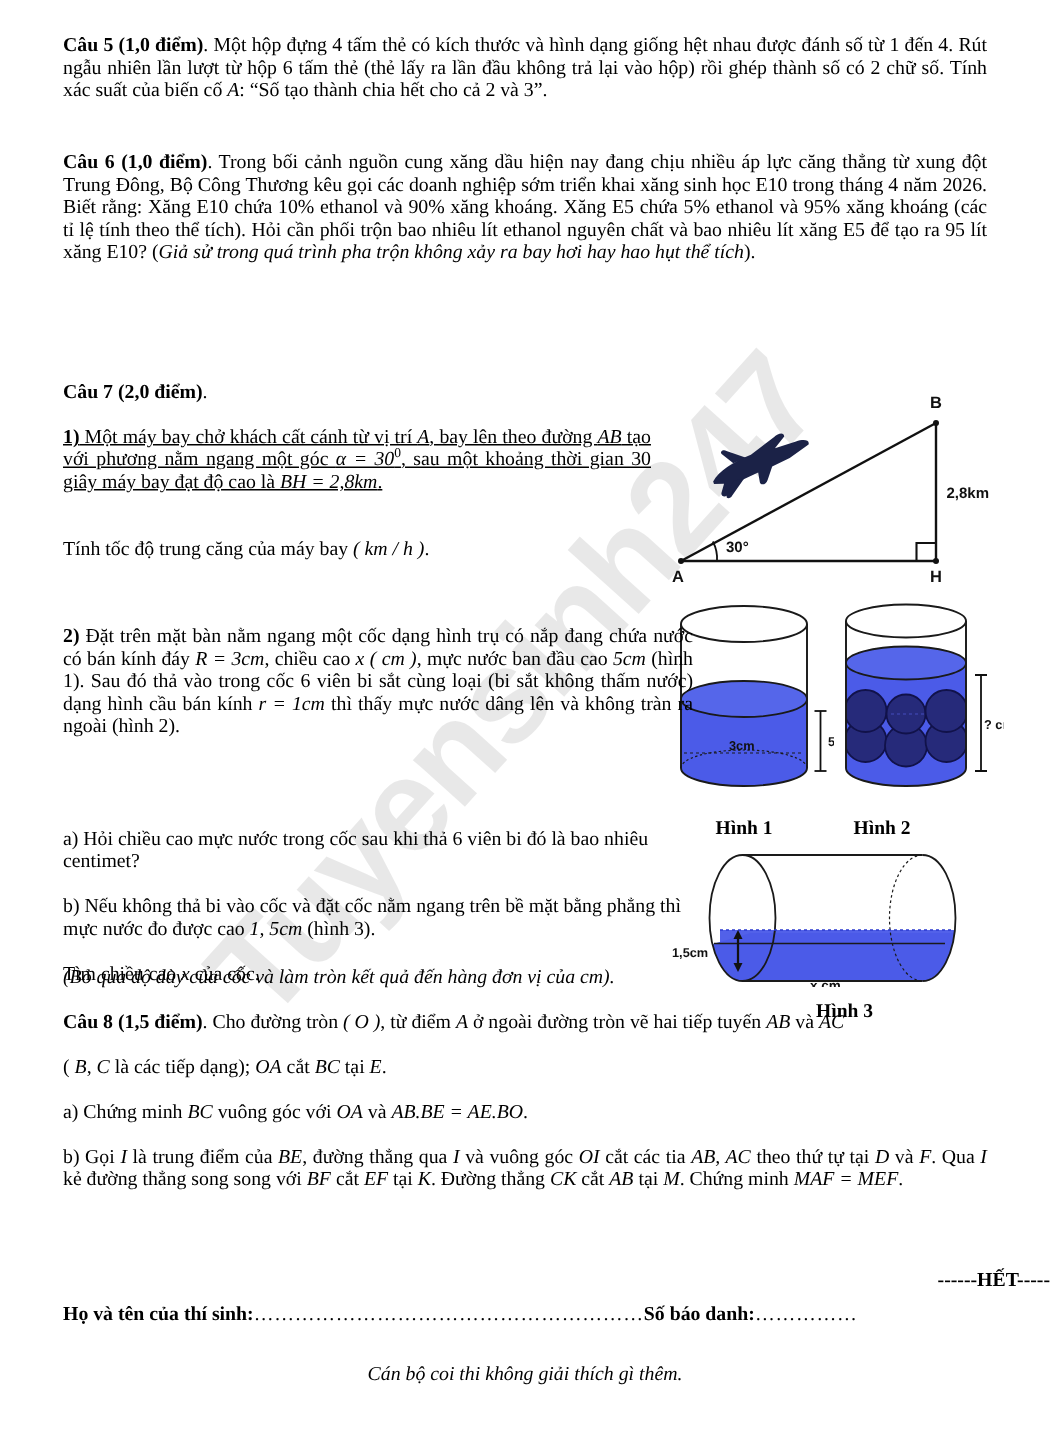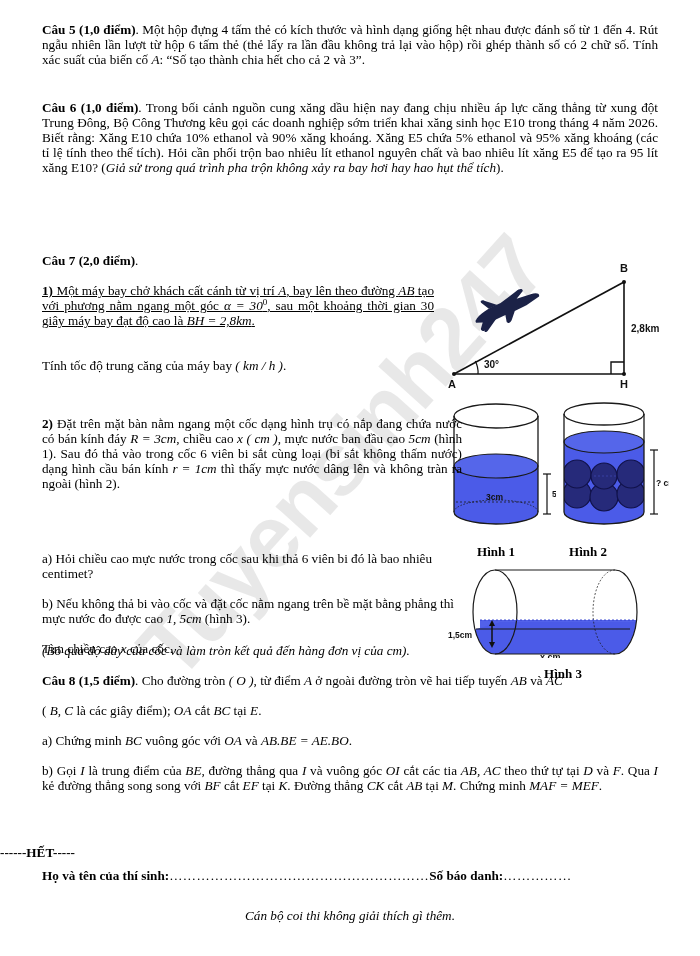--- a/index.html
+++ b/index.html
@@ -81,21 +81,21 @@
     font-size: 13px;
     text-align: center;
   }
   .svg-txt {
     font-family: "Liberation Sans", sans-serif;
     font-weight: bold;
   }
   .hetline {
     position: absolute;
     left: 0; width: 700px;
-    text-align: left;
+    text-align: right;
     font-family: "Liberation Serif", serif;
     font-weight: bold;
     font-size: 13.2px;
   }
   .sig {
     position: absolute;
     left: 42px; width: 616px;
     font-size: 13.2px;
     font-weight: bold;
   }
@@ -284,21 +284,21 @@
 
     <div class="para full nojust" style="top:643px;font-family:Liberation Serif, serif;">
       <i>(Bỏ qua độ dày của cốc và làm tròn kết quả đến hàng đơn vị của cm).</i>
     </div>
 
     <div class="para full nojust" style="top:673px;">
       <b>Câu 8 (1,5 điểm)</b><span>. Cho đường tròn </span><i class="mi">( O )</i><span>, từ điểm </span><i class="mi">A</i><span> ở ngoài đường tròn vẽ hai tiếp tuyến </span><i class="mi">AB</i><span> và </span><i class="mi">AC</i>
     </div>
 
     <div class="para full nojust" style="top:703px;">
-      <span>( </span><i class="mi">B</i><span>,  </span><i class="mi">C</i><span> là các giây điểm); </span><i class="mi">OA</i><span> cắt </span><i class="mi">BC</i><span> tại </span><i class="mi">E</i><span>.</span>
+      <span>( </span><i class="mi">B</i><span>,  </span><i class="mi">C</i><span> là các tiếp dạng); </span><i class="mi">OA</i><span> cắt </span><i class="mi">BC</i><span> tại </span><i class="mi">E</i><span>.</span>
     </div>
 
     <div class="para full nojust" style="top:733px;">
       <span>a) Chứng minh </span><i class="mi">BC</i><span> vuông góc với </span><i class="mi">OA</i><span> và </span><i class="mi">AB.BE = AE.BO</i><span>.</span>
     </div>
 
     <div class="para full" style="top:763px;">
       <span>b) Gọi </span><i class="mi">I</i><span> là trung điểm của </span><i class="mi">BE</i><span>, đường thẳng qua </span><i class="mi">I</i><span> và vuông góc </span><i class="mi">OI</i><span> cắt các tia </span><i class="mi">AB, AC</i><span> theo thứ tự tại </span><i class="mi">D</i><span> và </span><i class="mi">F</i><span>. Qua </span><i class="mi">I</i><span> kẻ đường thẳng song song với </span><i class="mi">BF</i><span> cắt </span><i class="mi">EF</i><span> tại </span><i class="mi">K</i><span>. Đường thẳng </span><i class="mi">CK</i><span> cắt </span><i class="mi">AB</i><span> tại </span><i class="mi">M</i><span>. Chứng minh </span><i class="mi">MAF = MEF</i><span>.</span>
     </div>
 

